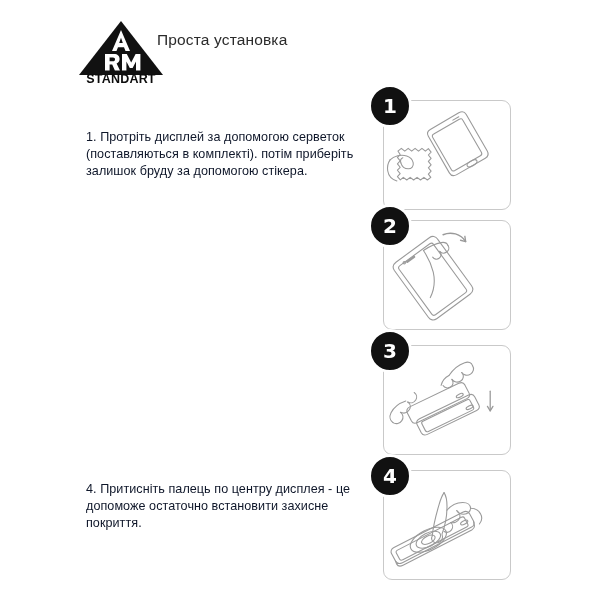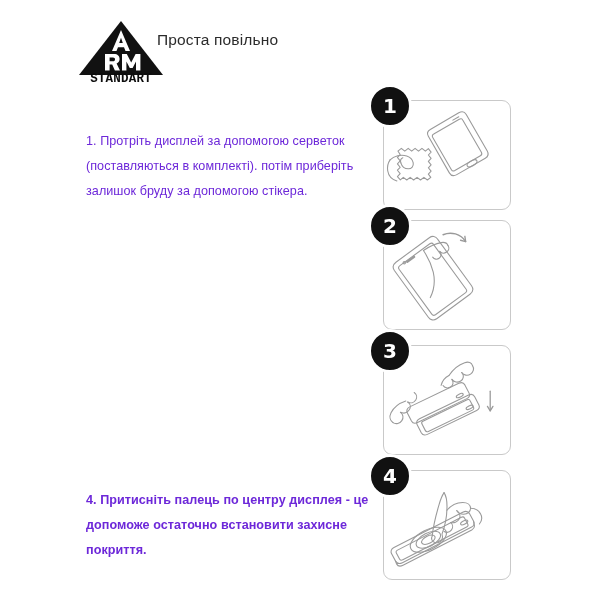--- a/index.html
+++ b/index.html
@@ -39,21 +39,21 @@
     top: 0;
     width: 86px;
     height: 56px;
   }
   #logo-wordmark {
     position: absolute;
     left: 0;
     top: 53px;
     width: 86px;
     text-align: center;
-    font-family: Liberation Mono, monospace;
+    font-family: Liberation Sans, sans-serif;
     font-size: 12.5px;
     font-weight: bold;
     letter-spacing: 0.2px;
     color: #0d0d0d;
     line-height: 13px;
   }
   #header-title {
     position: absolute;
     left: 157px;
     top: 31px;
@@ -67,22 +67,22 @@
   .step-row {
     position: absolute;
     left: 0;
     width: 600px;
   }
   .step-text {
     position: absolute;
     left: 86px;
     width: 285px;
     font-size: 12.6px;
-    line-height: 25px;
-    color: #6d28d9;
+    line-height: 17px;
+    color: #0f172a;
     letter-spacing: 0.05px;
   }
   .panel {
     position: absolute;
     left: 383px;
     width: 128px;
     height: 110px;
     border: 1px solid #c9c9c9;
     border-radius: 9px;
     background: #ffffff;
@@ -125,21 +125,21 @@
         <polygon points="43,1 85,55 1,55" fill="#111111"></polygon>
 
         <path d="M43,10 L52,31 L47.5,31 L46,27.2 L40,27.2 L38.5,31 L34,31 Z M43,17.8 L41.2,23 L44.8,23 Z" fill="#ffffff"></path>
 
         <path d="M27,34 L36,34 C39.6,34 41.6,36 41.6,39 C41.6,41.2 40.4,42.8 38.6,43.5 L42,50.5 L36.9,50.5 L34.2,44.5 L31.6,44.5 L31.6,50.5 L27,50.5 Z M31.6,37.6 L31.6,41.2 L35,41.2 C36.3,41.2 37,40.5 37,39.4 C37,38.3 36.3,37.6 35,37.6 Z" fill="#ffffff"></path>
         <path d="M44,34 L48.8,34 L53.2,42.6 L57.6,34 L62.4,34 L62.4,50.5 L58,50.5 L58,41.4 L54.6,48 L51.8,48 L48.4,41.4 L48.4,50.5 L44,50.5 Z" fill="#ffffff"></path>
       </svg>
       <div id="logo-wordmark">STANDART</div>
     </div>
 
-    <div id="header-title">Проста повільно</div>
+    <div id="header-title">Проста установка</div>
   </div>
 
   <div class="step-row" style="top:95px;height:115px;">
     <div class="step-text" style="top:34px;">1. Протріть дисплей за допомогою серветок (поставляються в комплекті). потім приберіть залишок бруду за допомогою стікера.</div>
 
     <div class="panel" style="top:5px;">
       <svg class="panel-art" viewBox="0 0 128 110">
         <g fill="none" stroke="#9a9a9a" stroke-width="1.1" stroke-linejoin="round" stroke-linecap="round">
 
           <path d="M47,29 L76,12 C79,10.4 82,11 83.6,13.8 L105,51 C106.6,53.8 105.8,56.8 103,58.4 L74,75 C71,76.7 68,76 66.4,73.2 L45,36 C43.4,33.2 44.2,30.6 47,29 Z"></path>
@@ -217,21 +217,21 @@
 
           <path d="M108,46 L108,66" stroke-width="1.3"></path>
           <path d="M108,66 L105.2,61.5 M108,66 L110.8,61.5" stroke-width="1.3"></path>
         </g>
       </svg>
       <div class="badge">3</div>
     </div>
   </div>
 
   <div class="step-row" style="top:465px;height:125px;">
-    <div class="step-text" style="top:23px;font-weight:bold;">4. Притисніть палець по центру дисплея - це допоможе остаточно встановити захисне покриття.</div>
+    <div class="step-text" style="top:16px;">4. Притисніть палець по центру дисплея - це допоможе остаточно встановити захисне покриття.</div>
 
     <div class="panel" style="top:5px;">
       <svg class="panel-art" viewBox="0 0 128 110">
         <g fill="none" stroke="#9a9a9a" stroke-width="1.1" stroke-linejoin="round" stroke-linecap="round">
 
           <path d="M10,78 L80,42 C82.8,40.6 85.6,41.2 87,43.6 L91,51 C92.4,53.4 91.4,56 88.6,57.4 L18.6,93.4 C15.8,94.8 13,94.2 11.6,91.8 L7.6,84.4 C6.2,82 7.2,79.4 10,78 Z"></path>
           <path d="M13.6,80.6 L78.6,47.2 C80,46.5 81.2,46.8 81.8,47.9 L85.2,54.2 C85.8,55.3 85.4,56.4 84,57.1 L19,90.5 C17.6,91.2 16.4,90.9 15.8,89.8 L12.4,83.5 C11.8,82.4 12.2,81.3 13.6,80.6 Z"></path>
 
           <path d="M11.6,91.8 L12.6,94.6 C13.8,96.8 16.4,97.4 19.2,96 L89.2,60 C91,59 92,57.6 92,56 L91,51"></path>
 

